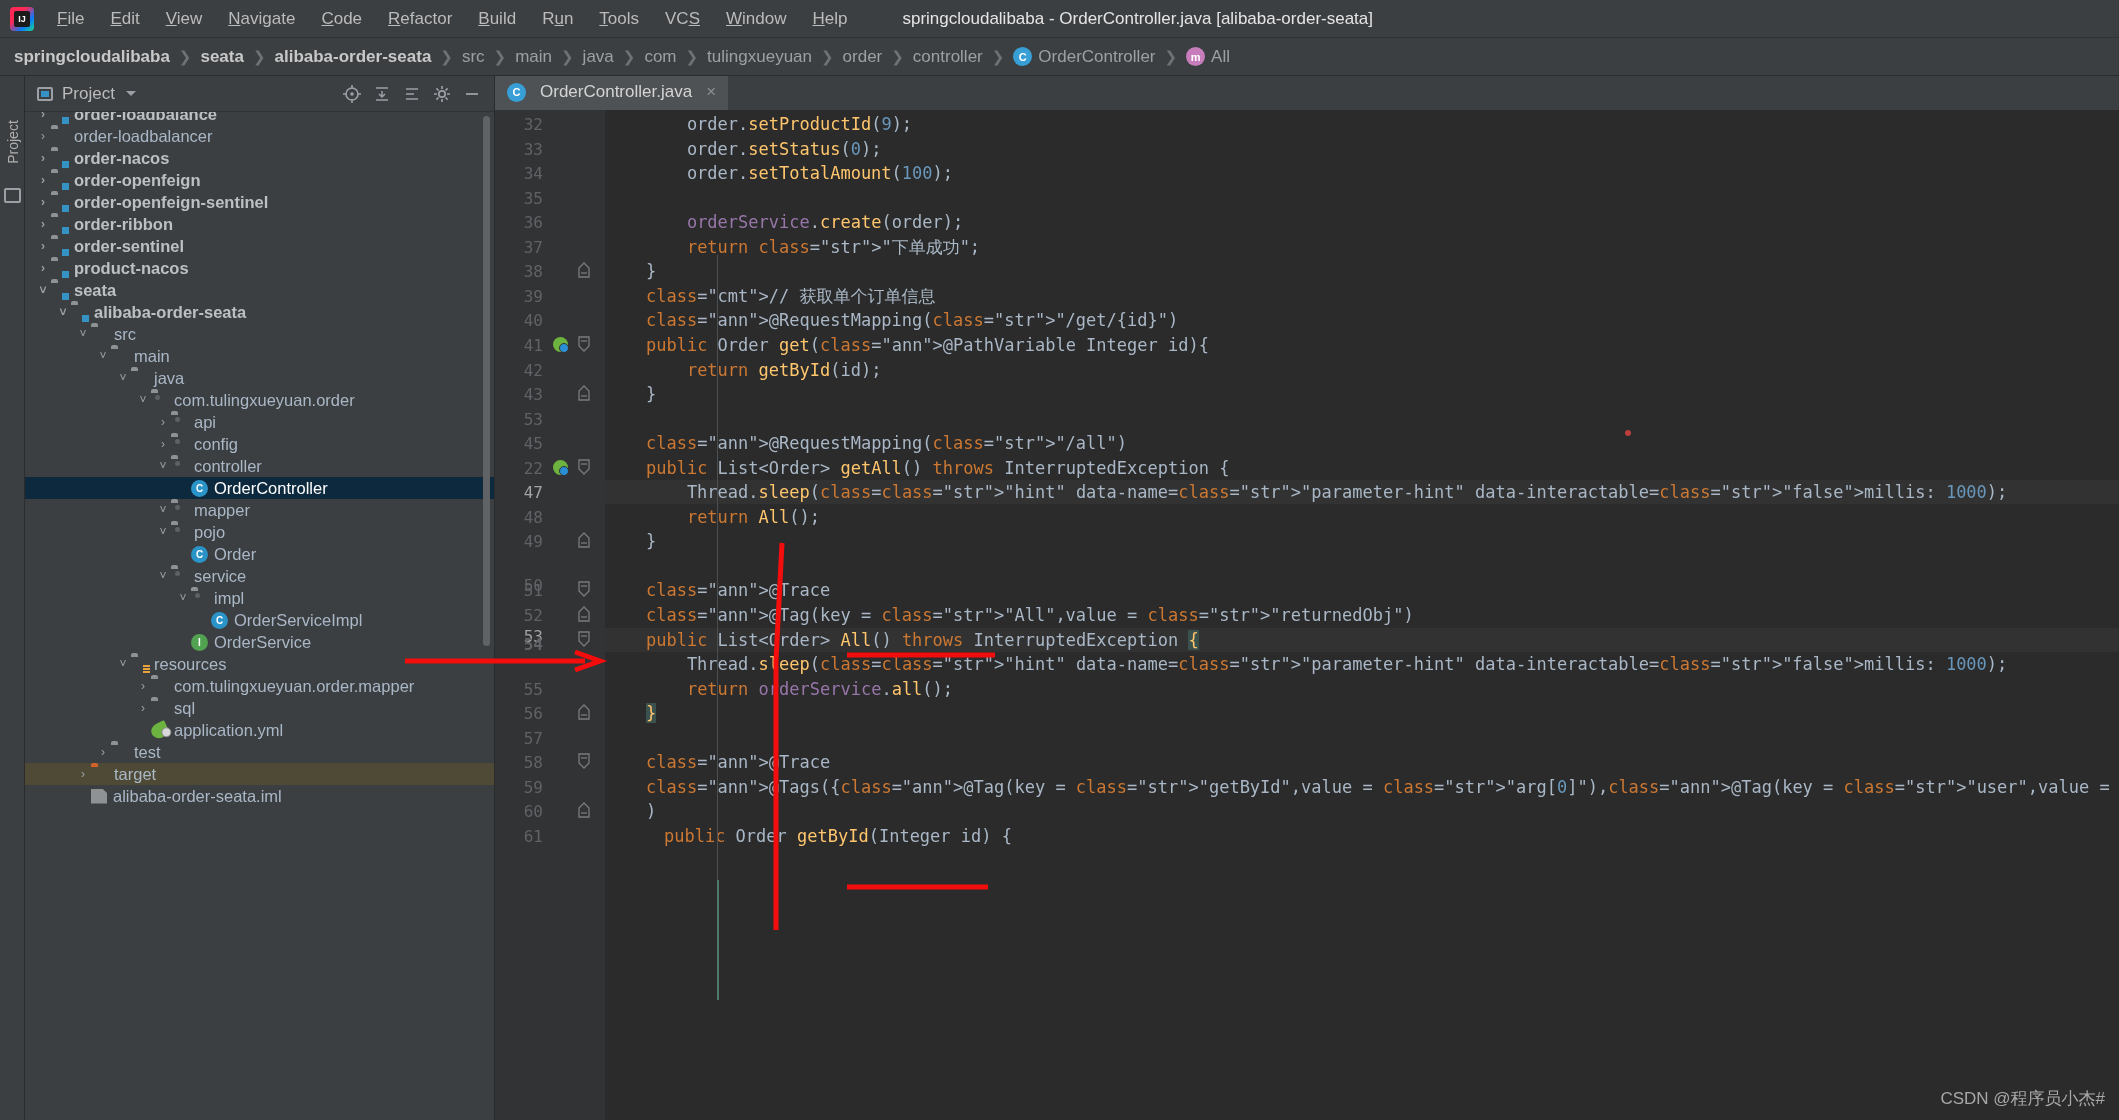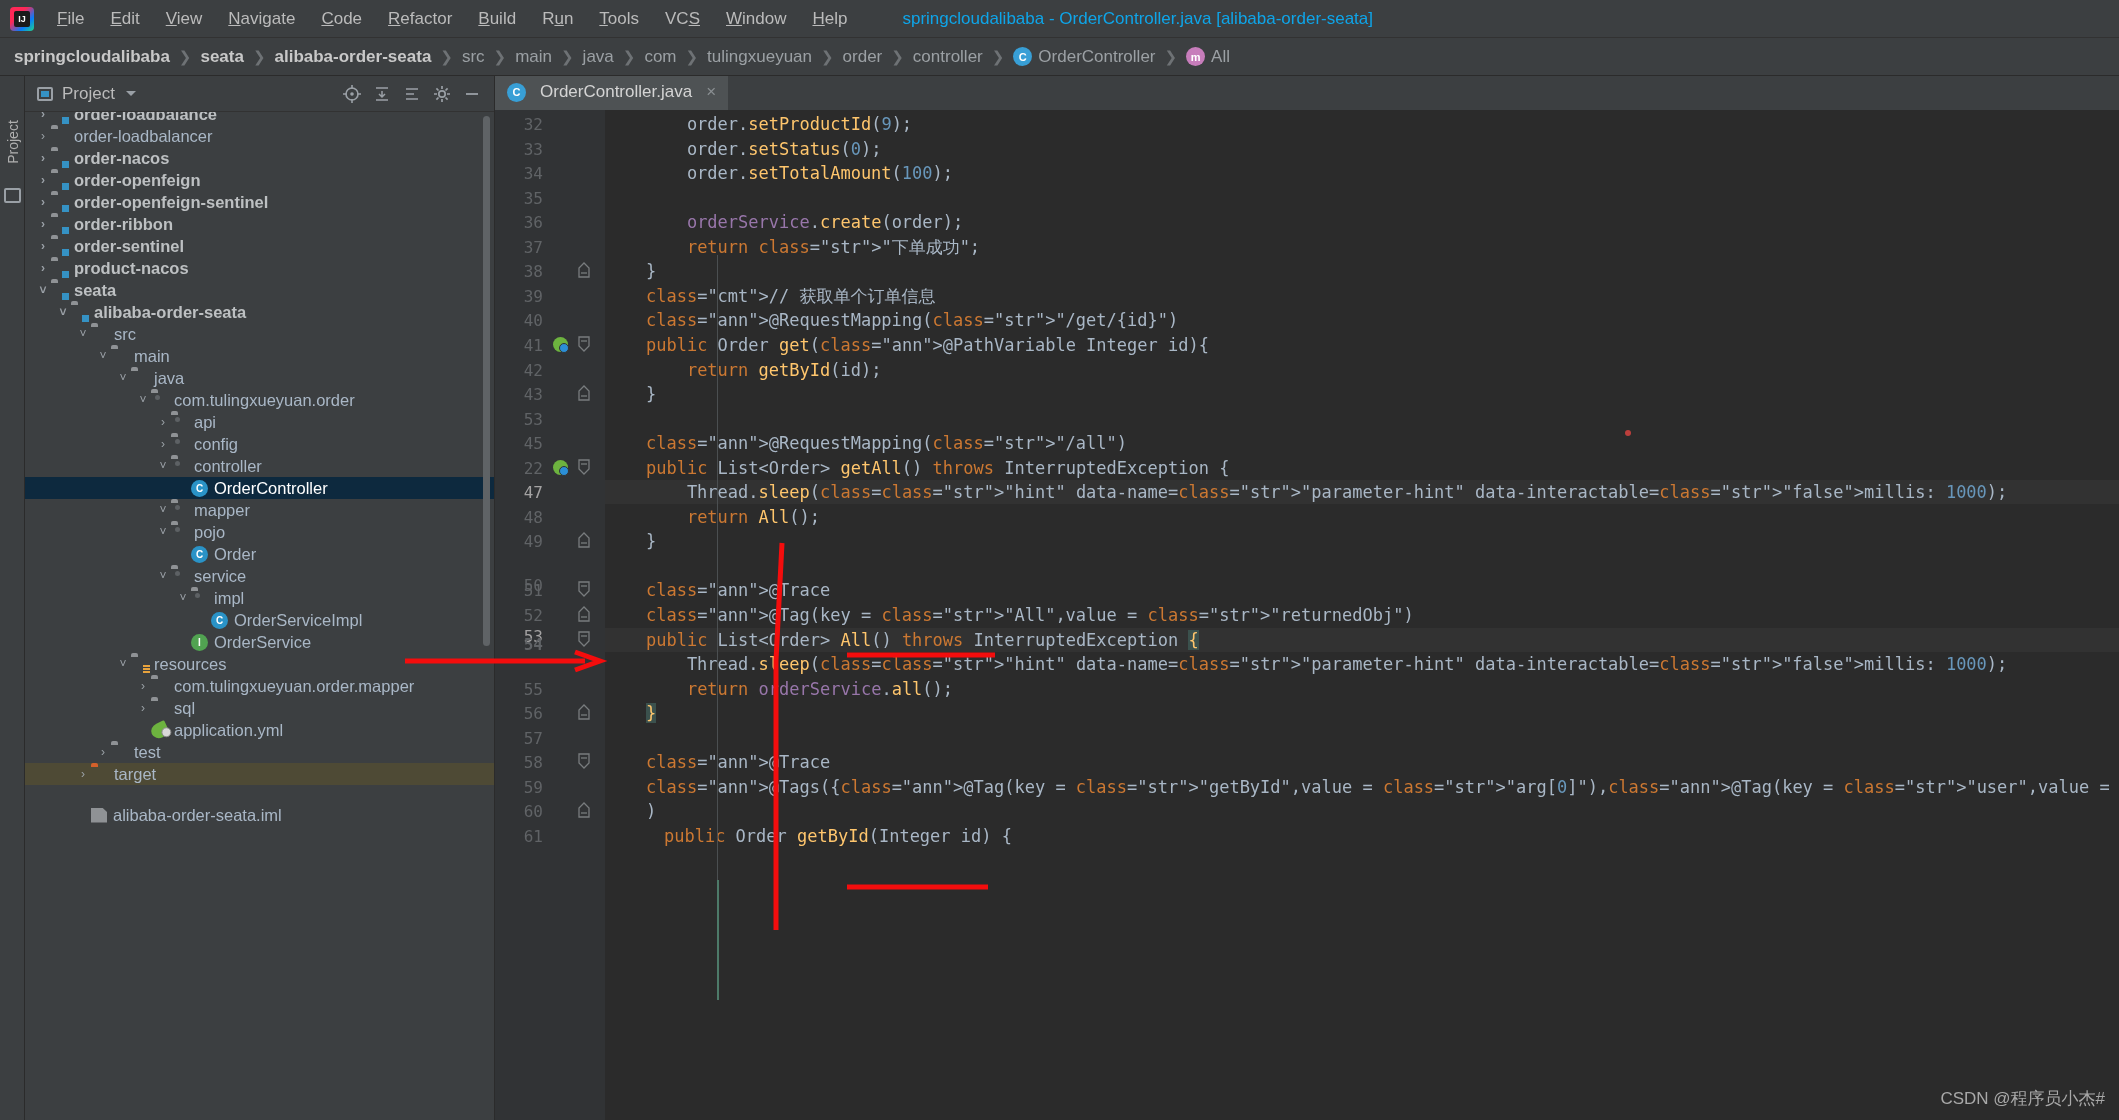--- a/index.html
+++ b/index.html
@@ -28,21 +28,21 @@
     content: "IJ"; position: absolute; inset: 4px;
     background: #1b1b1b; color: #fff; font-size: 9px; font-weight: bold;
     display: flex; align-items: center; justify-content: center; border-radius: 2px;
   }
   .menu-item {
     color: #bbbbbb; font-size: 17px; padding: 4px 13px; cursor: default;
     white-space: nowrap;
   }
   .menu-item .mn { text-decoration: underline; }
   .win-title {
-    color: #0ea5e9; font-size: 17px; margin-left: 42px; white-space: nowrap;
+    color: #e5e5e5; font-size: 17px; margin-left: 42px; white-space: nowrap;
   }
 
   
   .crumbbar {
     height: 38px; background: #3c3f41;
     display: flex; align-items: center; padding-left: 14px;
     border-bottom: 1px solid #2b2b2b;
     position: relative;
   }
   .crumb { color: #a9b7c6; font-size: 17px; display: flex; align-items: center; white-space: nowrap; }
@@ -526,21 +526,21 @@
           <div class="trow" style="padding-left: 70px;">
             <span class="arrow">›</span>
             <span class="ic"><span class="ic-folder"></span></span>
             <span class="tlabel">test</span>
           </div>
           <div class="trow hl" style="padding-left: 50px;">
             <span class="arrow">›</span>
             <span class="ic ic-target"><span class="ic-folder"></span></span>
             <span class="tlabel">target</span>
           </div>
-          <div class="trow" style="padding-left: 50px; overflow: hidden; margin-top: 19px;">
+          <div class="trow" style="padding-left: 50px; overflow: hidden;">
             <span class="arrow"></span>
             <span class="ic-iml"></span>
             <span class="tlabel">alibaba-order-seata.iml</span>
           </div>
         </div>
       <div class="proj-scroll"></div>
     </div>
 
     <div class="editor">
       <div class="tabbar">

